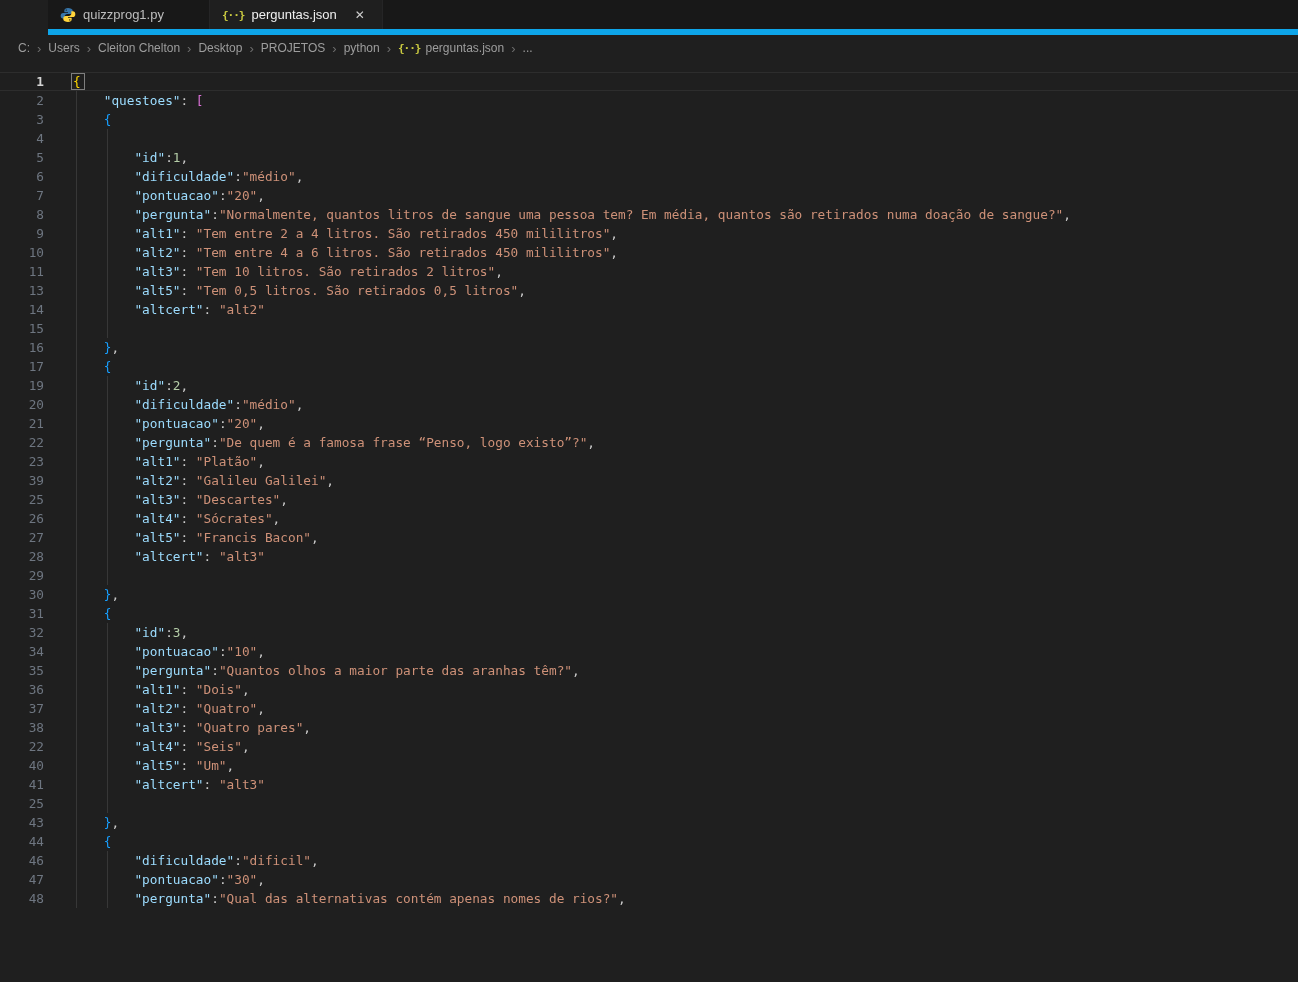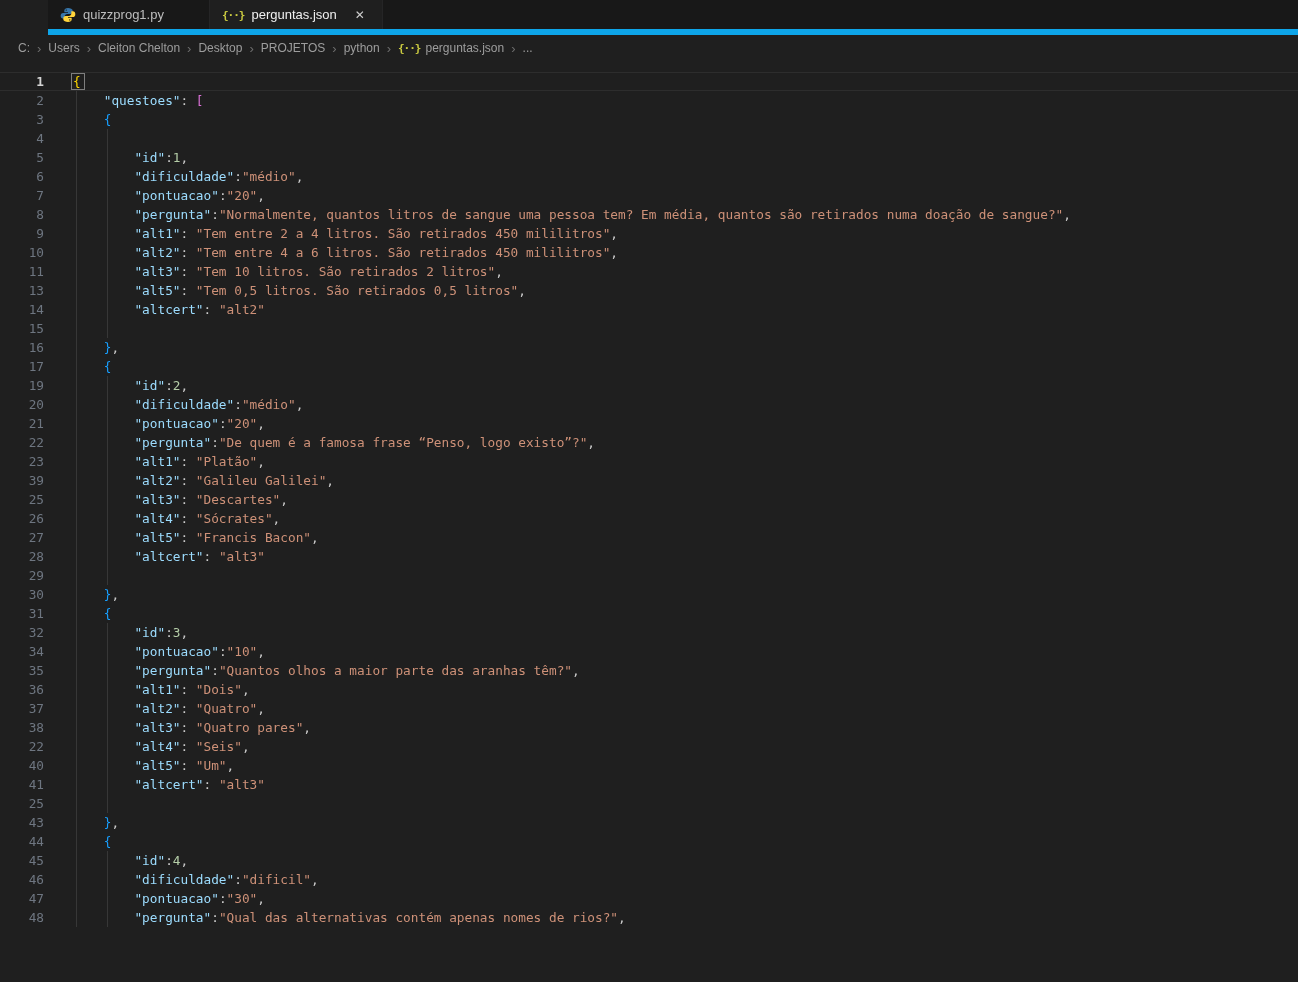--- a/index.html
+++ b/index.html
@@ -334,26 +334,20 @@
       <span class="ln">43</span>
       <span class="guide" style="left: 76px;"></span>
       <span class="code">    <span class="tok-b3">}</span><span class="tok-p">,</span></span>
     </div>
     <div class="row">
       <span class="ln">44</span>
       <span class="guide" style="left: 76px;"></span>
       <span class="code">    <span class="tok-b3">{</span></span>
     </div>
     <div class="row">
-      <span class="ln">45</span>
-      <span class="guide" style="left: 76px;"></span>
-      <span class="guide" style="left: 106.72px;"></span>
-      <span class="code">        <span class="tok-k">"id"</span><span class="tok-p">:</span><span class="tok-n">4</span><span class="tok-p">,</span></span>
-    </div>
-    <div class="row">
       <span class="ln">46</span>
       <span class="guide" style="left: 76px;"></span>
       <span class="guide" style="left: 106.72px;"></span>
       <span class="code">        <span class="tok-k">"dificuldade"</span><span class="tok-p">:</span><span class="tok-s">"dificil"</span><span class="tok-p">,</span></span>
     </div>
     <div class="row">
       <span class="ln">47</span>
       <span class="guide" style="left: 76px;"></span>
       <span class="guide" style="left: 106.72px;"></span>
       <span class="code">        <span class="tok-k">"pontuacao"</span><span class="tok-p">:</span><span class="tok-s">"30"</span><span class="tok-p">,</span></span>

